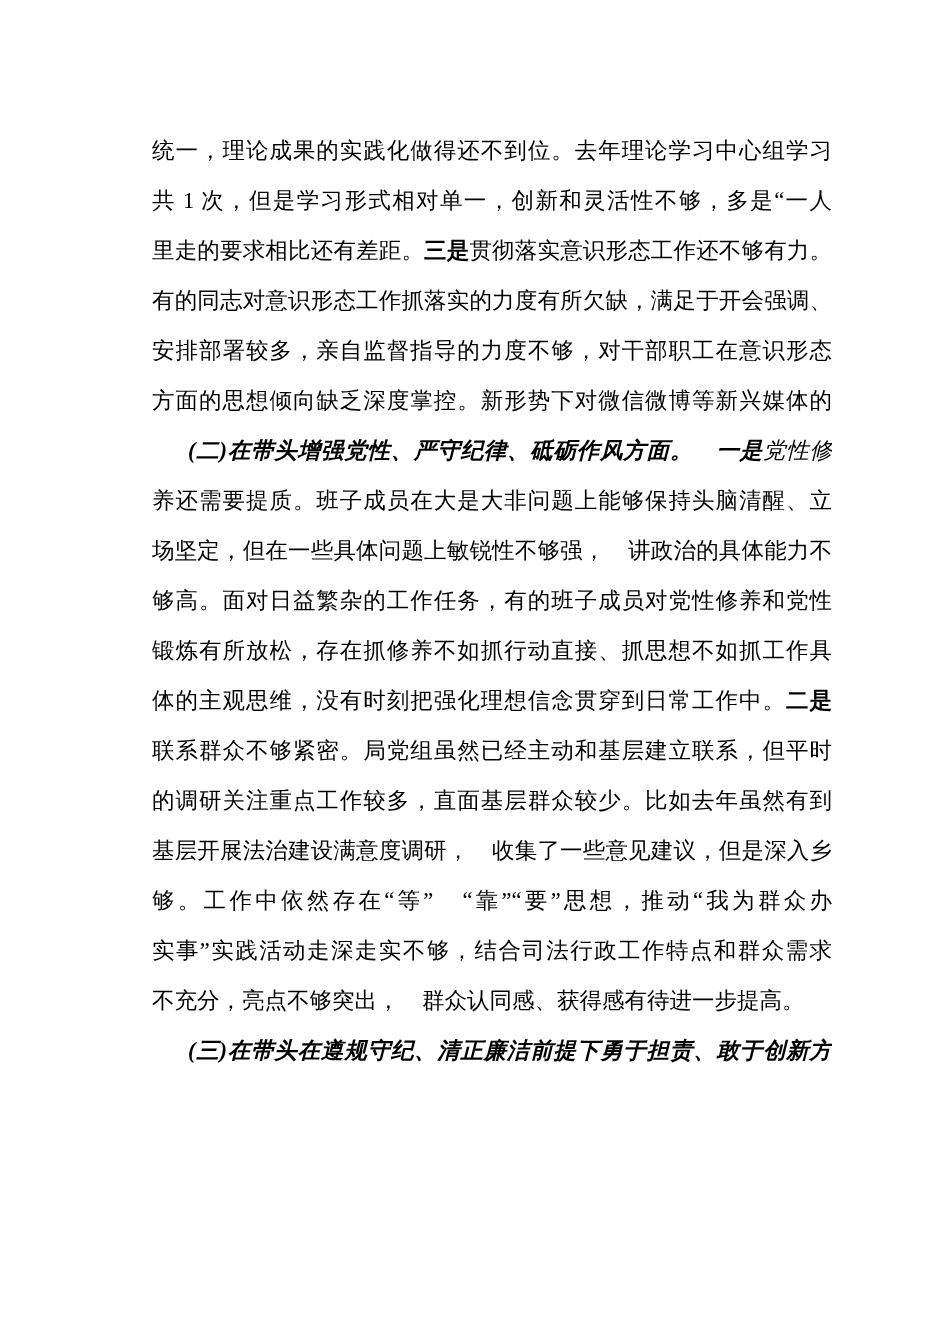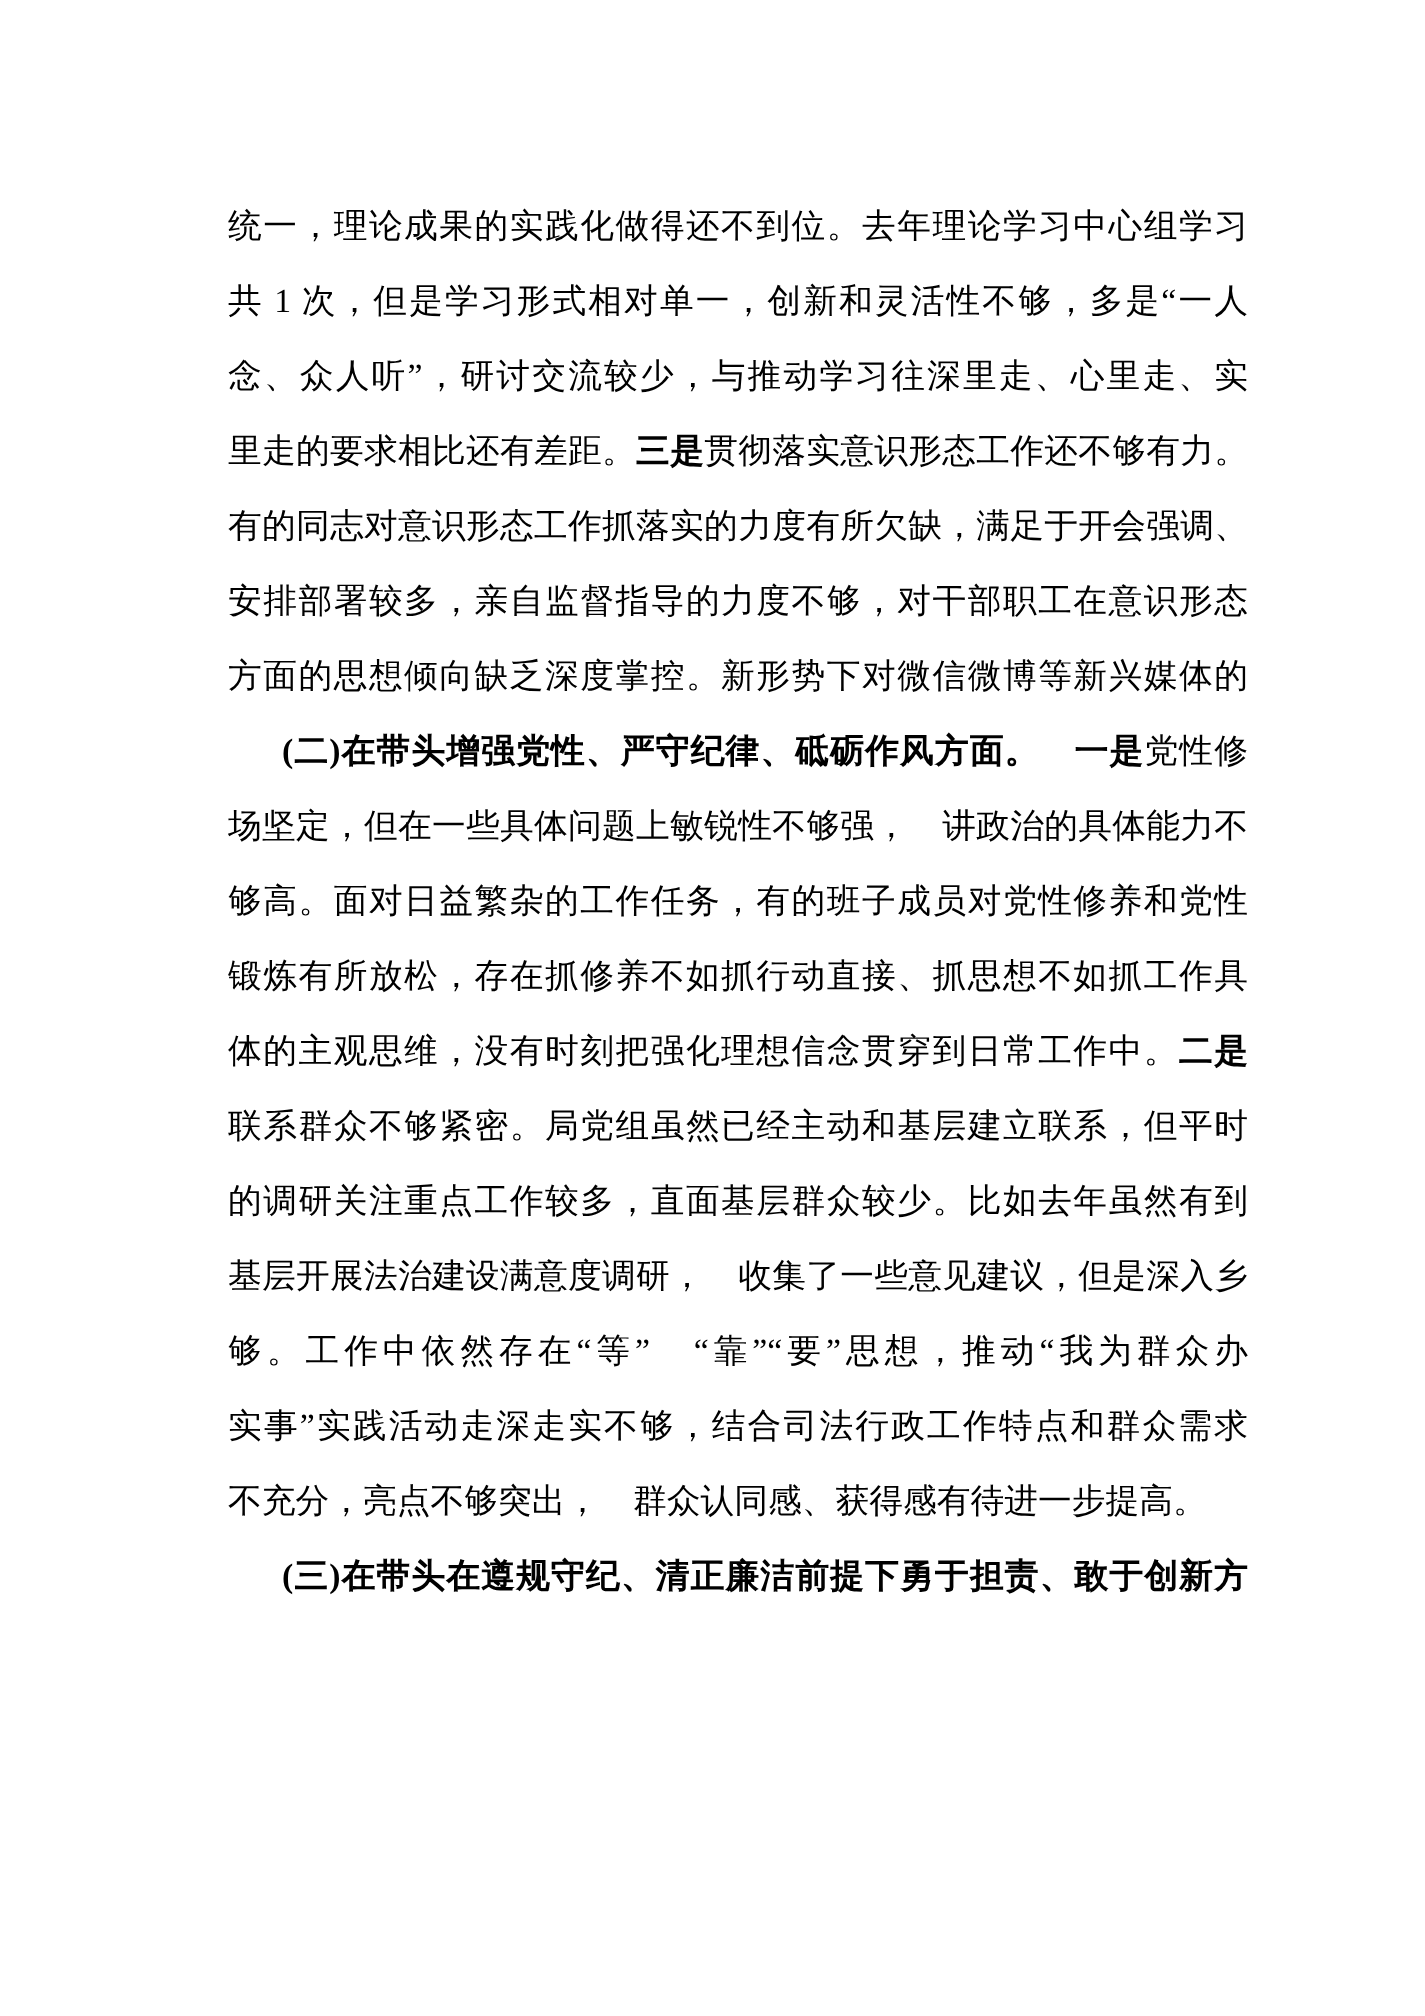--- a/index.html
+++ b/index.html
@@ -36,38 +36,39 @@
     text-align-last: justify;
     overflow: hidden;
     white-space: normal;
     color: #000000;
   }
   .line.eop {
     text-align-last: left;
   }
   .line.indent {
     text-indent: 36px;
+    font-style: italic;
   }
   .line span.bold {
     font-weight: 700;
   }
 </style>
 </head>
 <body>
 
 <div class="doc-page">
   <div class="doc-body">
       <div class="line"><span>统一，理论成果的实践化做得还不到位。去年理论学习中心组学习</span></div>
       <div class="line"><span>共 1 次，但是学习形式相对单一，创新和灵活性不够，多是“一人</span></div>
-      <div class="line"><span>念、众人听”，研讨交流较少，与推动学习往深里走、心里走、实</span></div>
       <div class="line"><span>里走的要求相比还有差距。</span><span class="bold">三是</span><span>贯彻落实意识形态工作还不够有力。</span></div>
       <div class="line"><span>有的同志对意识形态工作抓落实的力度有所欠缺，满足于开会强调、</span></div>
       <div class="line"><span>安排部署较多，亲自监督指导的力度不够，对干部职工在意识形态</span></div>
       <div class="line"><span>方面的思想倾向缺乏深度掌控。新形势下对微信微博等新兴媒体的</span></div>
       <div class="line indent"><span class="bold">(二)在带头增强党性、严守纪律、砥砺作风方面。　</span><span class="bold">一是</span><span>党性修</span></div>
+      <div class="line"><span>养还需要提质。班子成员在大是大非问题上能够保持头脑清醒、立</span></div>
       <div class="line"><span>场坚定，但在一些具体问题上敏锐性不够强，　讲政治的具体能力不</span></div>
       <div class="line"><span>够高。面对日益繁杂的工作任务，有的班子成员对党性修养和党性</span></div>
       <div class="line"><span>锻炼有所放松，存在抓修养不如抓行动直接、抓思想不如抓工作具</span></div>
       <div class="line"><span>体的主观思维，没有时刻把强化理想信念贯穿到日常工作中。</span><span class="bold">二是</span></div>
       <div class="line"><span>联系群众不够紧密。局党组虽然已经主动和基层建立联系，但平时</span></div>
       <div class="line"><span>的调研关注重点工作较多，直面基层群众较少。比如去年虽然有到</span></div>
       <div class="line"><span>基层开展法治建设满意度调研，　收集了一些意见建议，但是深入乡</span></div>
       <div class="line"><span>够。工作中依然存在“等”　“靠”“要”思想，推动“我为群众办</span></div>
       <div class="line"><span>实事”实践活动走深走实不够，结合司法行政工作特点和群众需求</span></div>
       <div class="line eop"><span>不充分，亮点不够突出，　群众认同感、获得感有待进一步提高。</span></div>

